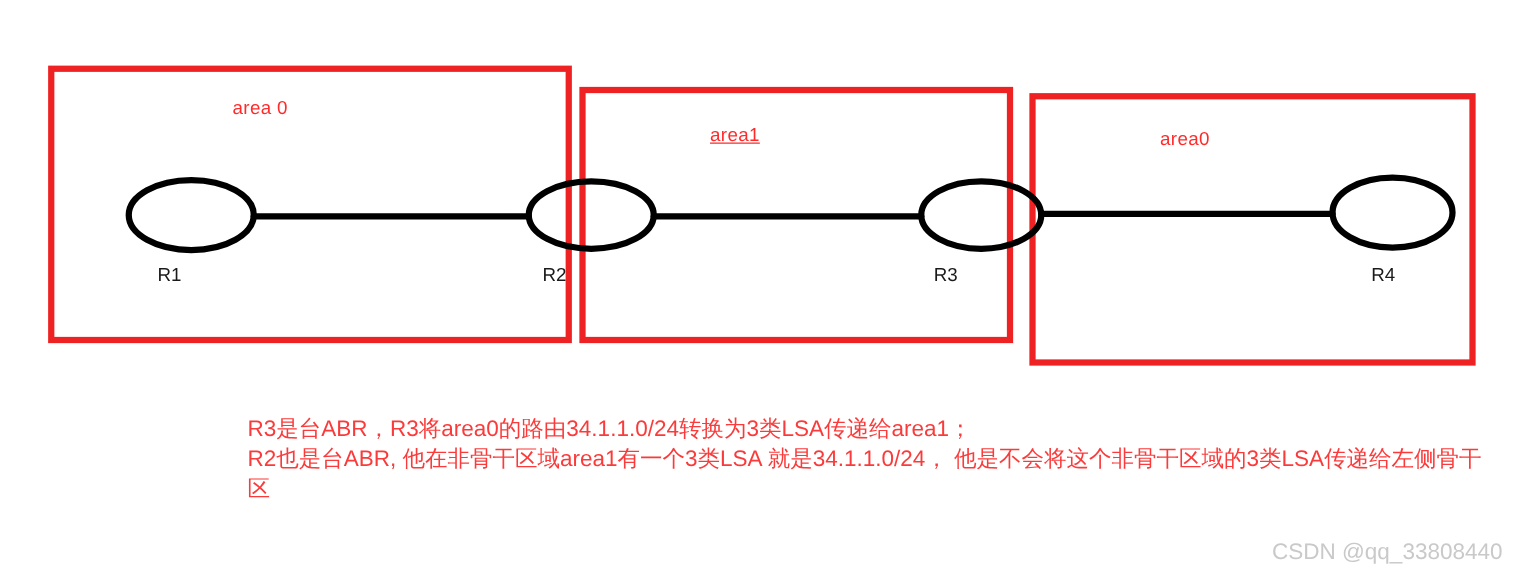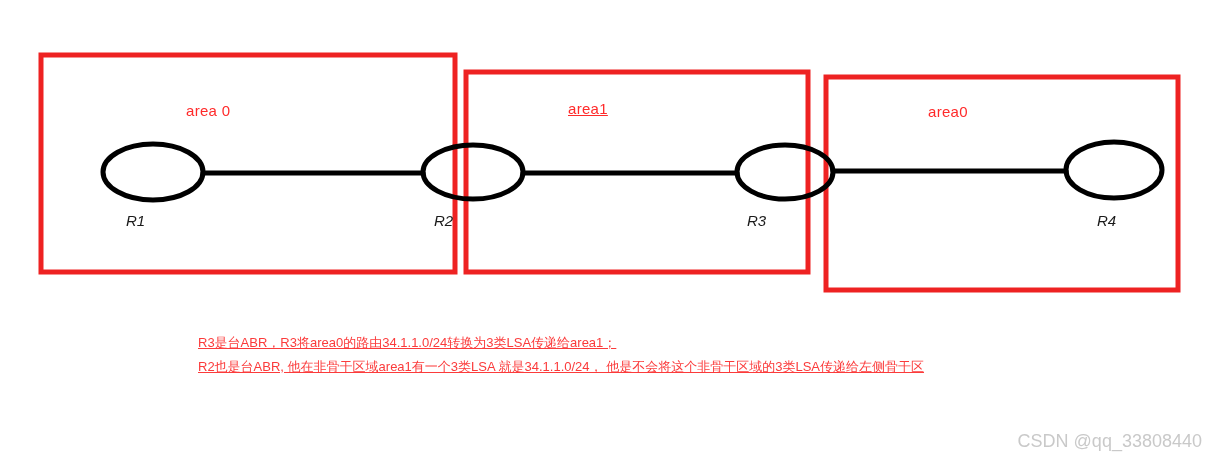--- a/index.html
+++ b/index.html
@@ -32,32 +32,30 @@
     font-family: "Liberation Sans", "DejaVu Sans", sans-serif;
     white-space: nowrap;
     letter-spacing: 0.3px;
   }
   .router-label {
     position: absolute;
     color: #1a1a1a;
     font-size: 15px;
     font-family: "Liberation Sans", "DejaVu Sans", sans-serif;
     white-space: nowrap;
-    font-style: italic;
   }
   .note-block {
     position: absolute;
     left: 198px;
     top: 331px;
     width: 1000px;
     color: #fb3b3b;
-    font-size: 13px;
+    font-size: 18px;
     line-height: 24px;
     font-family: "Liberation Sans", "DejaVu Sans", sans-serif;
-    text-decoration: underline;
   }
   .note-line {
     display: block;
     white-space: nowrap;
   }
   .note-line.wrap {
     white-space: normal;
   }
   .watermark {
     position: absolute;
@@ -83,21 +81,21 @@
     <line x1="203" y1="173" x2="423" y2="173" stroke="#000000" stroke-width="5" stroke-linecap="round"></line>
     <line x1="523" y1="173" x2="737" y2="173" stroke="#000000" stroke-width="5" stroke-linecap="round"></line>
     <line x1="833" y1="171" x2="1066" y2="171" stroke="#000000" stroke-width="5" stroke-linecap="round"></line>
 
     <ellipse cx="153" cy="172" rx="50" ry="28" fill="none" stroke="#000000" stroke-width="5"></ellipse>
     <ellipse cx="473" cy="172" rx="50" ry="27" fill="none" stroke="#000000" stroke-width="5"></ellipse>
     <ellipse cx="785" cy="172" rx="48" ry="27" fill="none" stroke="#000000" stroke-width="5"></ellipse>
     <ellipse cx="1114" cy="170" rx="48" ry="28" fill="none" stroke="#000000" stroke-width="5"></ellipse>
   </svg>
 
-  <div class="area-label" style="left:186px; top:102px;text-align:center;">area 0</div>
+  <div class="area-label" style="left:186px; top:78px;text-align:center;">area 0</div>
   <div class="area-label" style="left:568px; top:100px;text-decoration:underline;">area1</div>
   <div class="area-label" style="left:916px; top:103px;margin-left:12px;">area0</div>
 
   <div class="router-label" style="left:126px; top:212px;">R1</div>
   <div class="router-label" style="left:434px; top:212px;">R2</div>
   <div class="router-label" style="left:747px; top:212px;">R3</div>
   <div class="router-label" style="left:1097px; top:212px;">R4</div>
 
   <div class="note-block">
     <span class="note-line">R3是台ABR，R3将area0的路由34.1.1.0/24转换为3类LSA传递给area1；</span>

